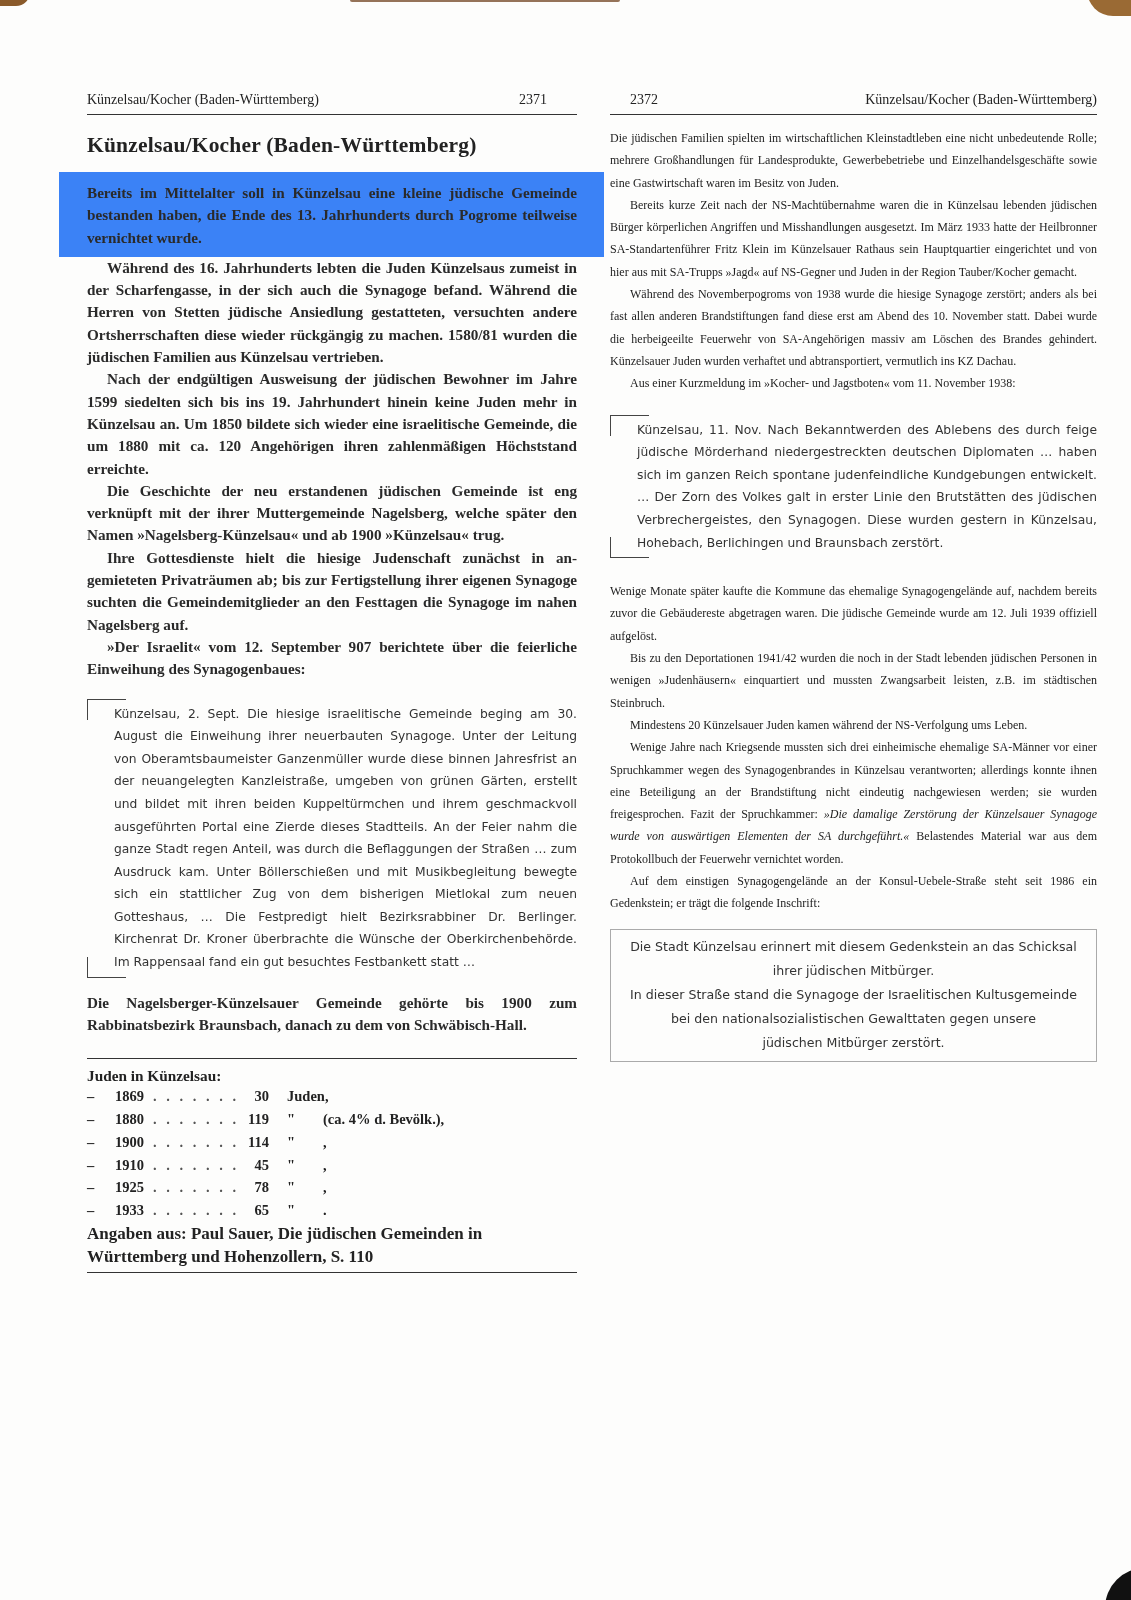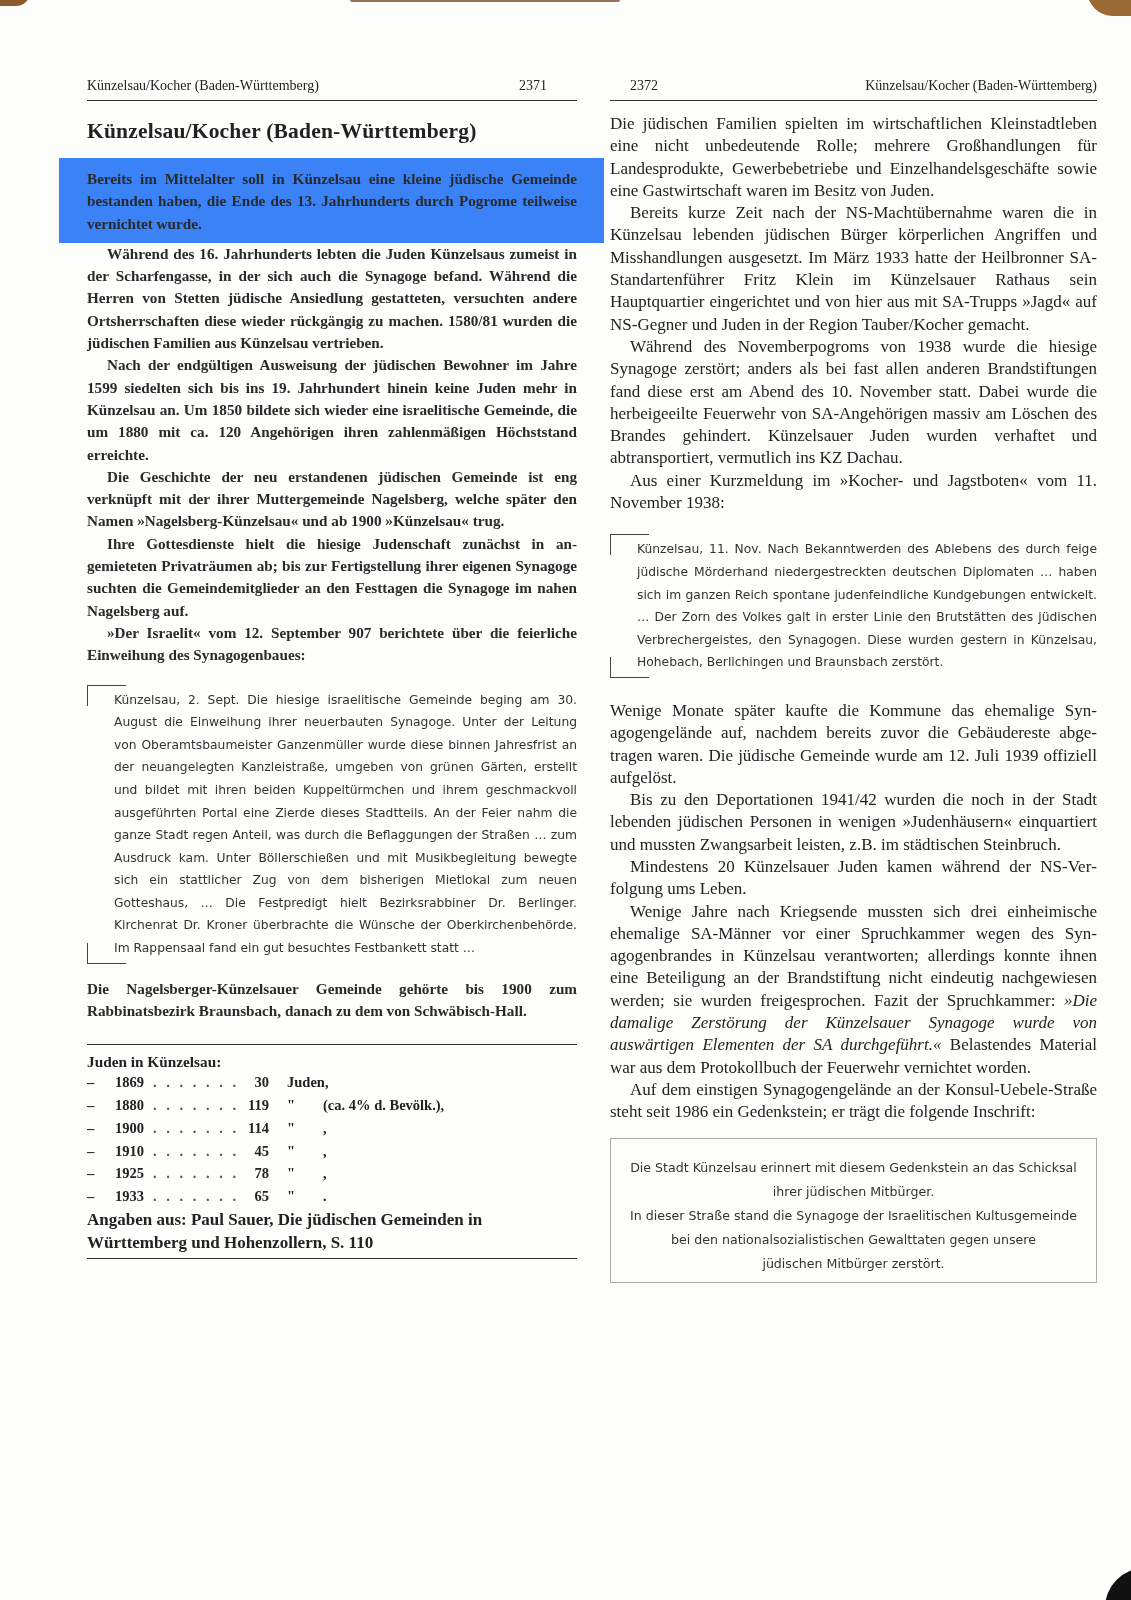--- a/index.html
+++ b/index.html
@@ -7,54 +7,54 @@
     width: 1131px; height: 1600px; position: relative; overflow: hidden;
     background: #fdfdfc;
     font-family: "Liberation Serif", "DejaVu Serif", serif;
     color: #222;
   }
   .corner-tl { position: absolute; left: -10px; top: -8px; width: 40px; height: 14px; background: #8a5a2a; border-radius: 0 0 40px 0; }
   .corner-tr { position: absolute; right: -6px; top: -10px; width: 50px; height: 26px; background: #9a6a34; border-radius: 0 0 0 40px; }
   .edge-top { position: absolute; left: 350px; top: -2px; width: 270px; height: 4px; background: #7a5030; border-radius: 2px; opacity: .8; }
   .corner-br { position: absolute; right: -14px; bottom: -14px; width: 40px; height: 46px; background: #111; border-radius: 40px 0 0 0; }
 
-  .col { position: absolute; top: 78px; }
+  .col { position: absolute; top: 92px; }
   .col-left { left: 87px; width: 490px; }
   .col-right { left: 610px; width: 487px; }
 
   .running-head { display: flex; justify-content: space-between; font-size: 14px; padding-bottom: 6px; border-bottom: 1.3px solid #333; }
   .col-left .running-head { padding-right: 30px; }
   .col-right .running-head { padding-left: 20px; }
 
   .title { font-size: 21.5px; font-weight: bold; margin: 18px 0 14px; letter-spacing: .2px; }
   .highlight { background: #3b82f6; margin: 0 -27px 0 -28px; padding: 10px 27px 8px 28px; }
 
   p { margin: 0; font-size: 15.2px; line-height: 22.3px; text-align: justify; hyphens: manual; }
   p.ind { text-indent: 20px; }
   .col-left p { font-weight: bold; color: #2a2a2a; }
-  .col-right p { font-size: 17px; }
+  .col-right p { font-size: 12px; }
 
   .quote { position: relative; margin: 18px 0 14px; padding: 4px 0 4px 27px; font-family: "DejaVu Sans", "Liberation Sans", sans-serif; font-size: 12.3px; line-height: 22.6px; text-align: justify; color: #333; }
   .quote .qt { display: block; }
   .quote .qhead { font-weight: bold; font-size: 13px; color: #222; }
   .bracket-top { position: absolute; left: 0; top: 0; width: 38px; height: 20px; border-top: 1.5px solid #444; border-left: 1.5px solid #444; }
   .bracket-bot { position: absolute; left: 0; bottom: 0; width: 38px; height: 20px; border-bottom: 1.5px solid #444; border-left: 1.5px solid #444; }
 
   .rule { border-top: 1.5px solid #333; margin: 22px 0 8px; }
   .stats-title { font-weight: bold; font-size: 15.3px; }
   .stats-row { display: flex; font-weight: bold; font-size: 14.5px; line-height: 22.8px; }
   .s-dash { width: 28px; }
   .s-year { width: 38px; }
   .s-dots { width: 84px; letter-spacing: 3px; color: #555; overflow: hidden; white-space: nowrap; }
   .s-val { width 30px; min-width: 32px; text-align: right; }
   .s-unit { margin-left: 18px; min-width: 30px; }
   .s-note { margin-left: 6px; }
   .stats-source { font-weight: bold; font-size: 17px; line-height: 23px; padding-bottom: 4px; border-bottom: 1.5px solid #333; }
 
-  .inscription { margin-top: 14px; border: 1px solid #aaa; padding: 17px 6px 6px; font-family: "DejaVu Sans", "Liberation Sans", sans-serif; font-size: 12.6px; line-height: 24px; text-align: center; color: #333; }
+  .inscription { margin-top: 14px; border: 1px solid #aaa; padding: 5px 6px 6px; font-family: "DejaVu Sans", "Liberation Sans", sans-serif; font-size: 12.6px; line-height: 24px; text-align: center; color: #333; }
   .inscription span { display: block; }
   em { font-style: italic; }
 </style>
 </head>
 <body>
 
 <div class="edge-top"></div>
 <div class="corner-tl"></div>
 <div class="corner-tr"></div>
 <div class="corner-br"></div>

